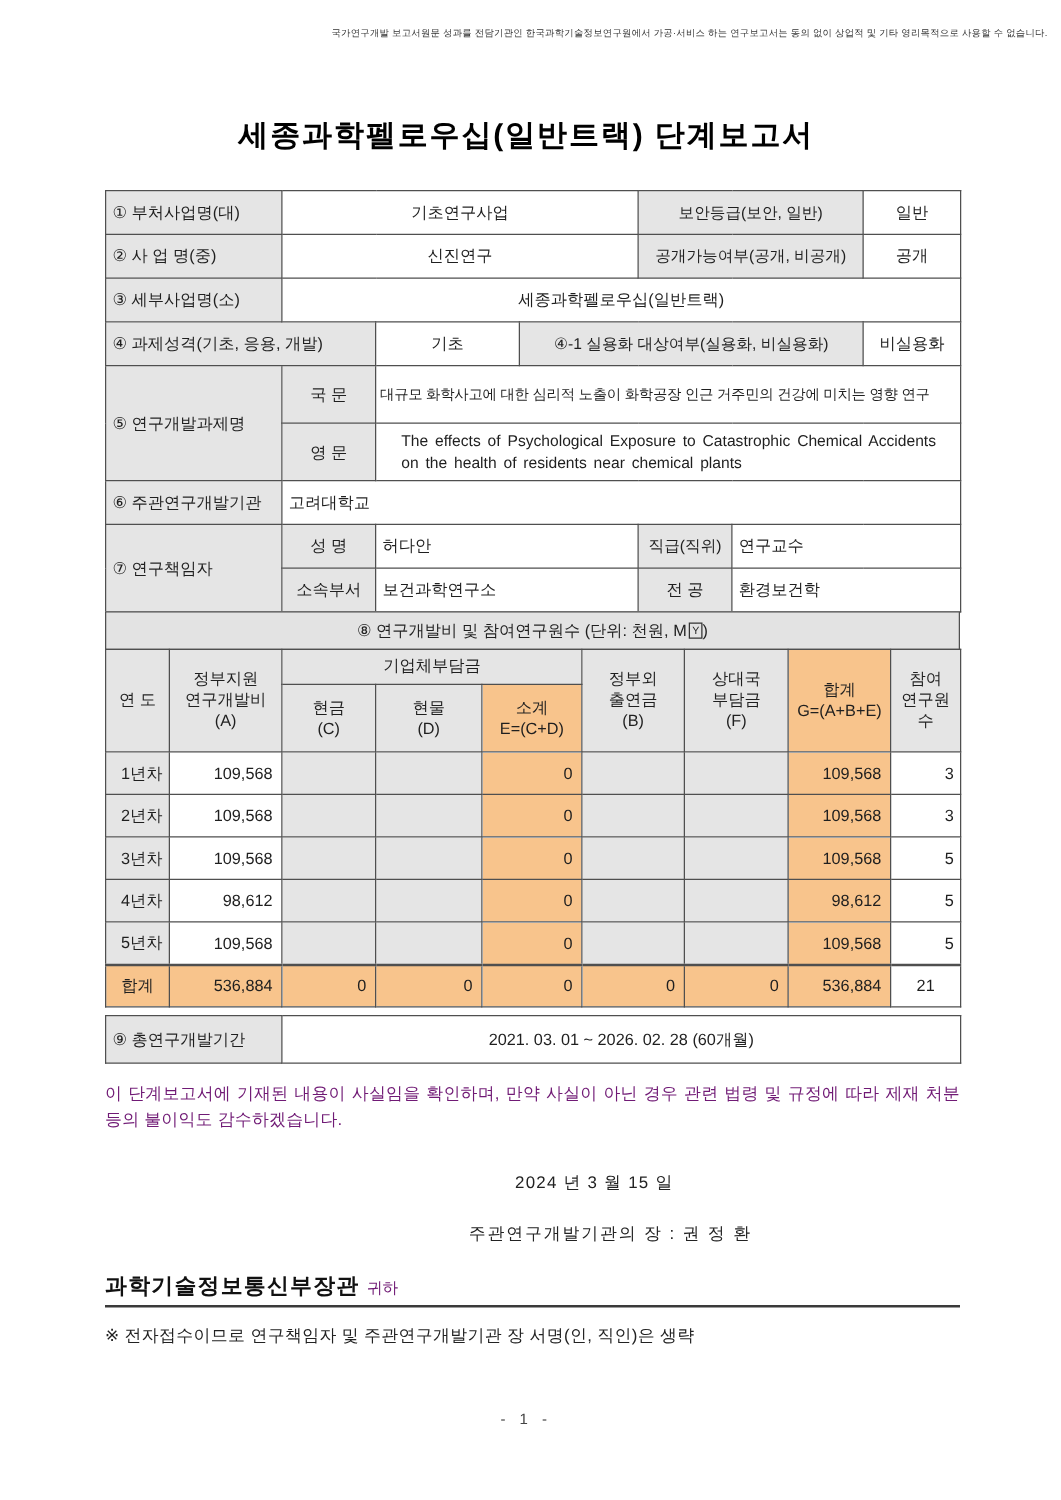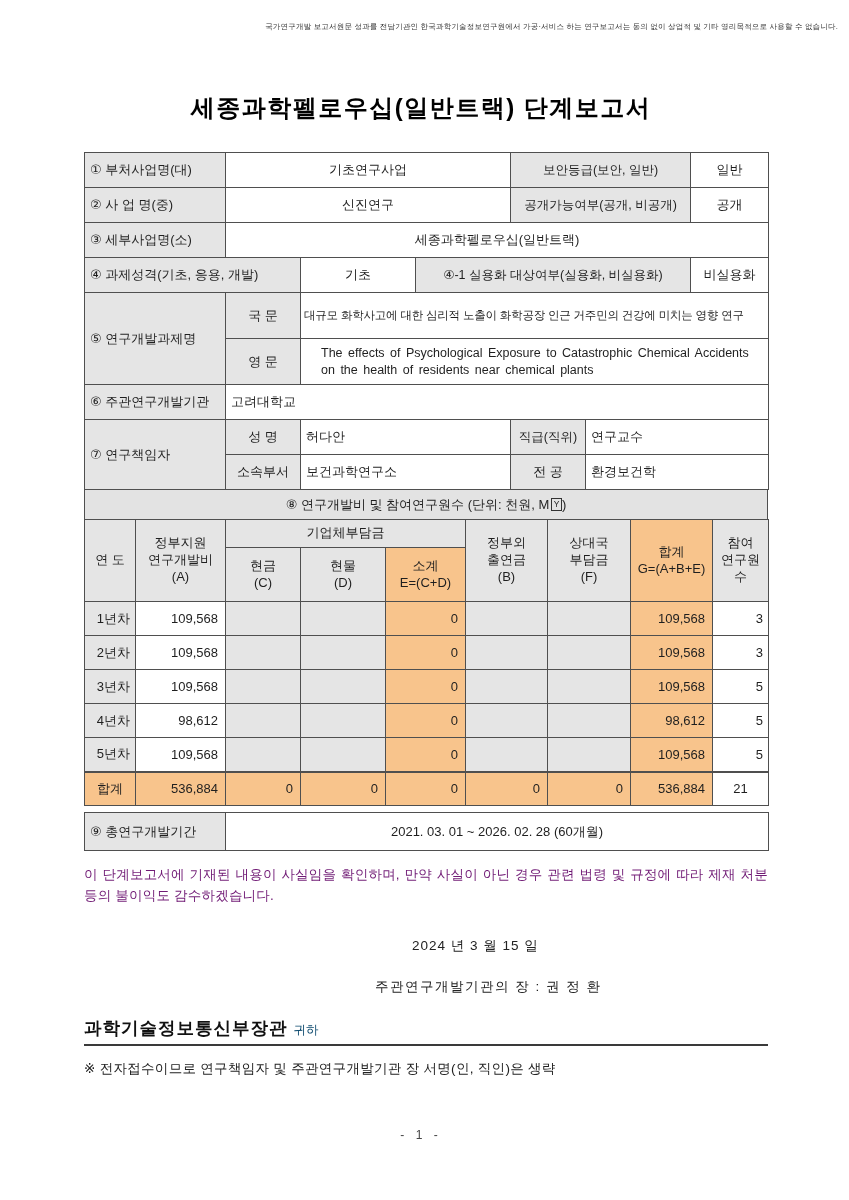--- a/index.html
+++ b/index.html
@@ -87,21 +87,21 @@
   .sign-block { margin-top:30px; margin-left:291px; font-size:13.5px; color:#222; }
   .sign-date { padding-left:37px; letter-spacing:1px; }
   .sign-line { margin-top:23px; letter-spacing:1.5px; }
 
   .recipient {
     margin-top:20px;
     border-bottom:2px solid #3a3a3a;
     padding-bottom:4px;
   }
   .recipient .minister { font-size:17.5px; font-weight:bold; letter-spacing:1px; color:#111; }
-  .recipient .honorific { font-size:12.5px; margin-left:6px; color:#0c4a6e; }
+  .recipient .honorific { font-size:12.5px; margin-left:6px; color:#701a75; }
   .note { margin-top:14px; font-size:13.5px; letter-spacing:0.3px; color:#222; }
 
   .footer {
     position:absolute; bottom:58px; left:0; width:100%;
     text-align:center; font-size:12px; color:#444; letter-spacing:4px;
   }
 </style>
 </head>
 <body>
 

